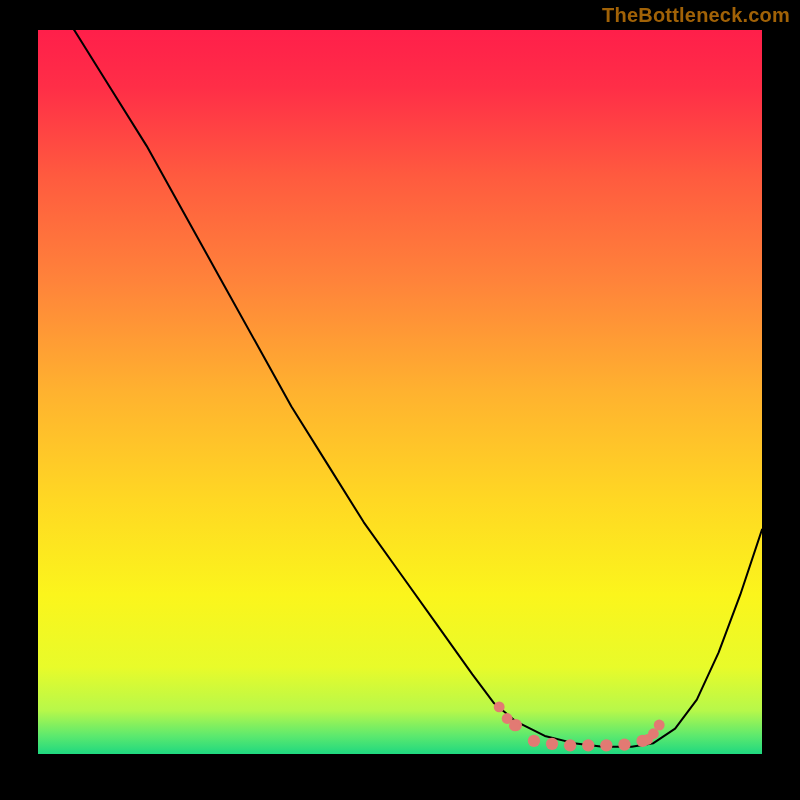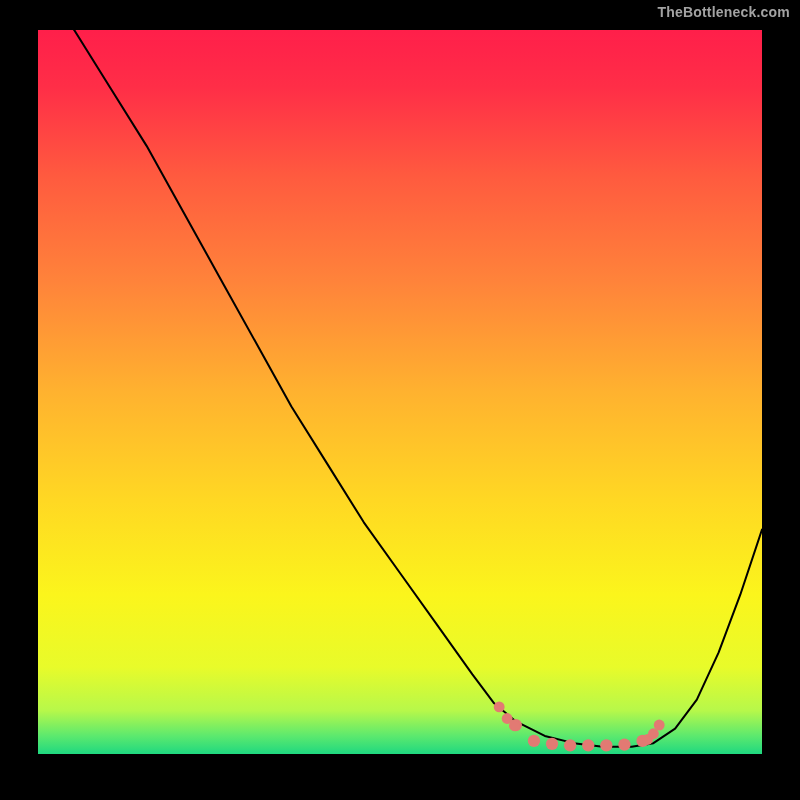--- a/index.html
+++ b/index.html
@@ -14,22 +14,22 @@
   .frame {
     position: relative;
     width: 800px;
     height: 800px;
     background: #000;
   }
   .watermark {
     position: absolute;
     top: 4px;
     right: 10px;
-    color: #a3a3a3;
-    font-size: 14px;
+    color: #a16207;
+    font-size: 20px;
     font-weight: 600;
     letter-spacing: 0.2px;
     user-select: none;
   }
   .plot {
     position: absolute;
     left: 38px;
     top: 30px;
     width: 724px;
     height: 724px;

